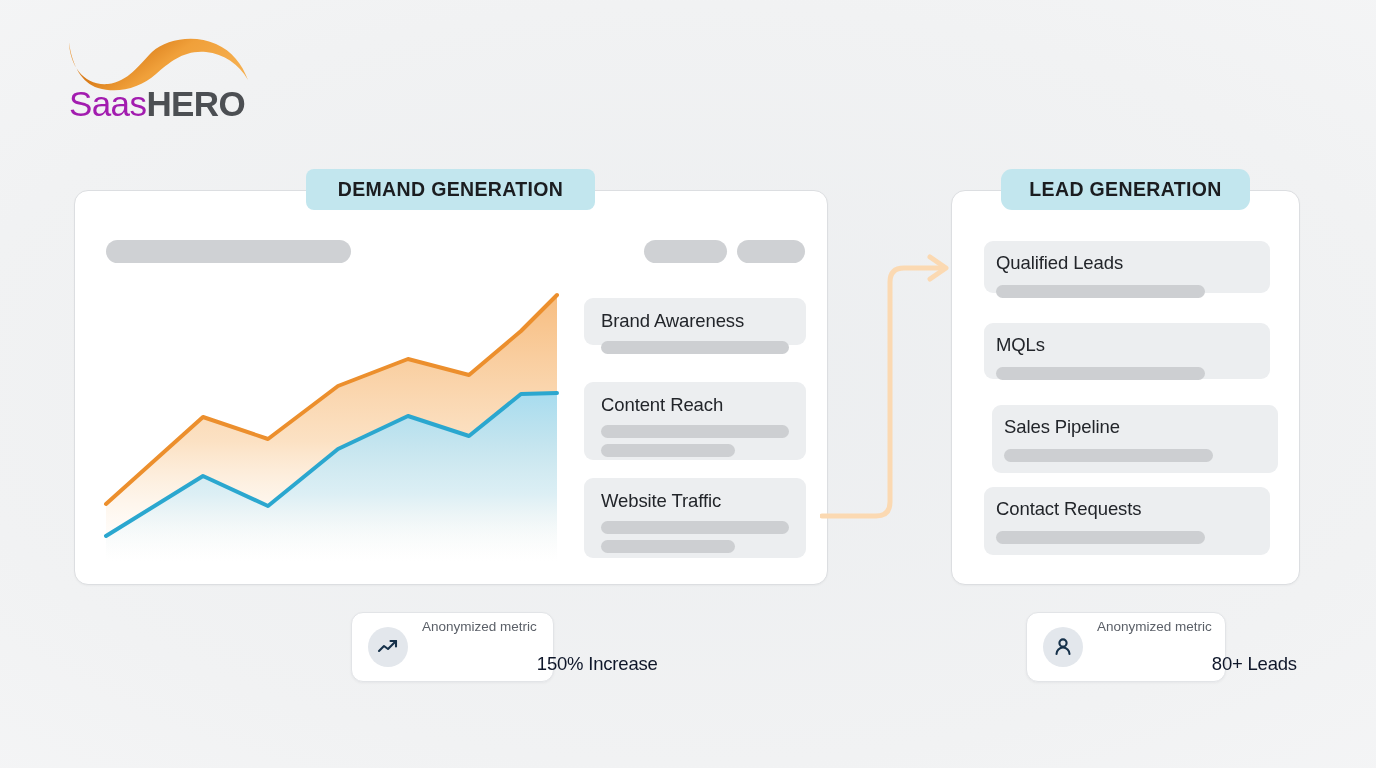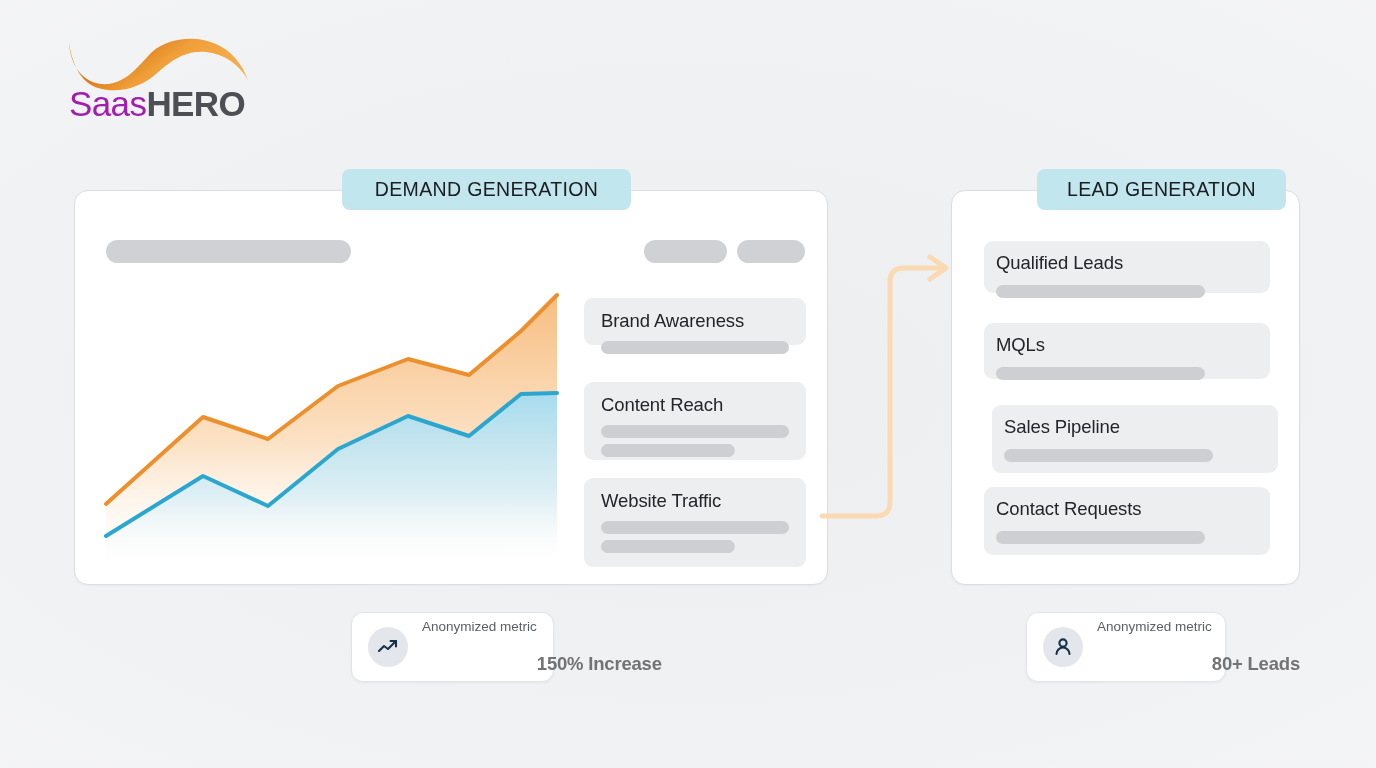--- a/index.html
+++ b/index.html
@@ -66,38 +66,38 @@
     height: 395px;
   }
 
   
   .badge {
     position: absolute;
     background: #c2e6ee;
     border-radius: 8px;
     color: #1b1d20;
     font-size: 19.5px;
-    font-weight: 400;
+    font-weight: 700;
     letter-spacing: 0.35px;
     display: flex;
     align-items: center;
     justify-content: center;
     height: 41px;
     white-space: nowrap;
-    margin-left: 36px;
   }
   #badge-demand {
     left: 306px;
     top: 169px;
     width: 289px;
   }
   #badge-lead {
     left: 1001px;
     top: 169px;
     width: 249px;
+    border-radius: 11px;
   }
 
   
   .skel {
     background: #cfd1d4;
     border-radius: 99px;
     position: absolute;
   }
   #hdr-title-bar { left: 105px; top: 239px; width: 245px; height: 23px; }
   #hdr-pill-1    { left: 643px; top: 239px; width: 83px;  height: 23px; }
@@ -132,21 +132,21 @@
   .mc-bar {
     position: absolute;
     background: #cdcfd2;
     border-radius: 99px;
     height: 13px;
   }
 
   
   #card-brand   { left: 583px; top: 297px; width: 222px; height: 47px; }
   #card-content { left: 583px; top: 381px; width: 222px; height: 78px; }
-  #card-website { left: 583px; top: 477px; width: 222px; height: 89px; }
+  #card-website { left: 583px; top: 477px; width: 222px; height: 80px; }
 
   #card-brand   .bar-a { left: 17px; top: 43px; width: 188px; }
   #card-content .bar-a { left: 17px; top: 43px; width: 188px; }
   #card-content .bar-b { left: 17px; top: 62px; width: 134px; }
   #card-website .bar-a { left: 17px; top: 43px; width: 188px; }
   #card-website .bar-b { left: 17px; top: 62px; width: 134px; }
 
   
   #card-qualified { left: 983px; top: 240px; width: 286px; height: 52px; }
   #card-mqls      { left: 983px; top: 322px; width: 286px; height: 56px; }
@@ -192,22 +192,22 @@
   }
   .chip-text { margin-left: 14px; display: flex; flex-direction: row; justify-content: center; }
   .chip-sub {
     font-size: 13.5px;
     color: #5b6068;
     line-height: 1.35;
     white-space: nowrap;
   }
   .chip-main {
     font-size: 18.5px;
-    font-weight: 700;
-    color: #737373;
+    font-weight: 400;
+    color: #0f172a;
     line-height: 1.25;
     white-space: nowrap;
     letter-spacing: -0.2px;
     margin-top: 34px;
   }
 </style>
 </head>
 <body>
 
 <div class="logo">

